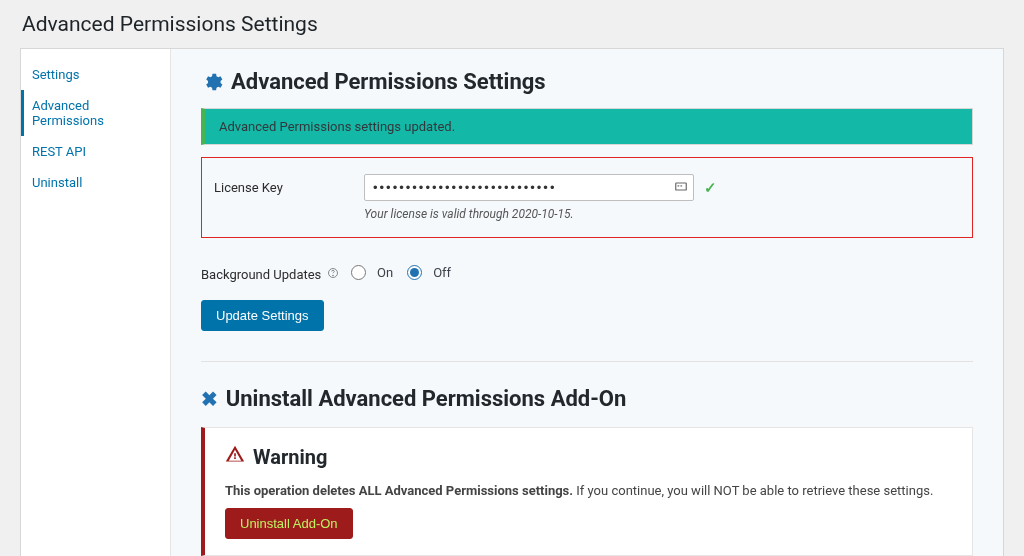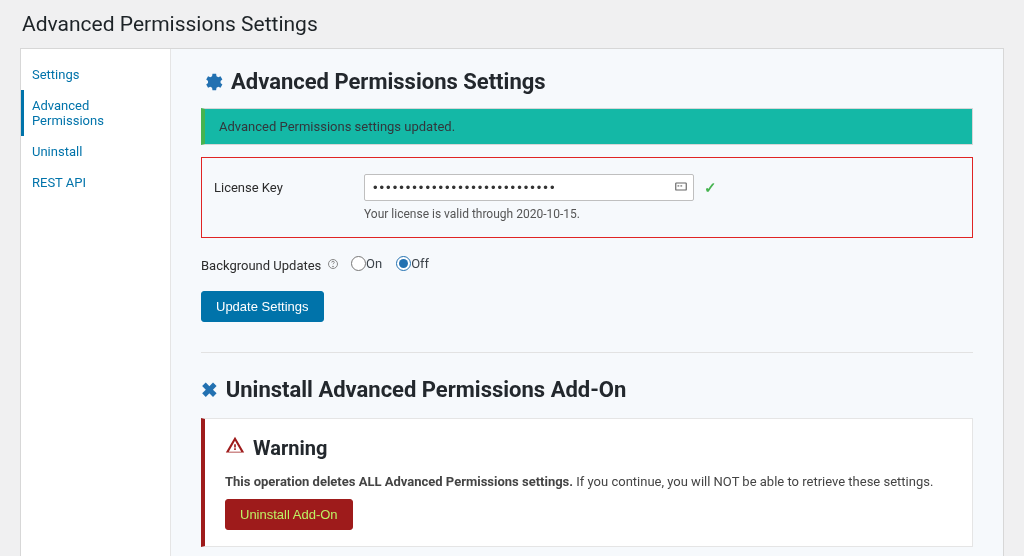--- a/index.html
+++ b/index.html
@@ -62,21 +62,21 @@
     border: 1px solid #d7d7d7;
     border-left: 4px solid #46b450;
     padding: 10px 14px;
     font-size: 13px;
     color: #32373c;
     margin-bottom: 12px;
   }
   .form-area.highlight {
     border: 1px solid #e02424;
     padding: 12px;
-    margin-bottom: 10px;
+    margin-bottom: 19px;
   }
   .form-row {
     display: flex;
     align-items: flex-start;
     padding: 4px 0;
   }
   .form-label {
     width: 150px;
     min-width: 150px;
     font-size: 13px;
@@ -100,32 +100,33 @@
   .input-inner-icon {
     position: absolute;
     right: 6px;
     top: 50%;
     transform: translateY(-50%);
     color: #666;
     font-size: 12px;
   }
   .check-icon { color: #46b450; font-size: 15px; font-weight: bold; }
   .field-desc {
+    font-style: italic;
     color: #555;
     font-size: 12px;
     margin-top: 6px;
   }
   .help-icon {
     display: inline-block;
     color: #888;
     font-size: 12px;
     margin-left: 2px;
   }
   .radio-group { display: flex; align-items: center; gap: 14px; padding-top: 4px; }
-  .radio-opt { display: flex; align-items: flex-end; gap: 0; font-size: 13px; }
+  .radio-opt { display: flex; align-items: flex-end; gap: 11px; font-size: 13px; }
   .radio-opt input[type="radio"] {
     width: 15px; height: 15px;
     accent-color: #2271b1;
     cursor: pointer;
   }
   .btn {
     display: inline-block;
     border: 1px solid transparent;
     border-radius: 3px;
     padding: 7px 14px;
@@ -181,22 +182,22 @@
 </head>
 <body>
 
 <div class="page-wrap">
   <h1 class="page-title">Advanced Permissions Settings</h1>
 
   <div class="panel">
     <nav class="sidebar">
       <a class="nav-item">Settings</a>
       <a class="nav-item active">Advanced Permissions</a>
+      <a class="nav-item">REST API</a>
       <a class="nav-item">Uninstall</a>
-      <a class="nav-item">REST API</a>
     </nav>
 
     <div class="main">
 
       <div class="section-title">
         <span class="title-icon">
           <svg width="22" height="22" viewBox="0 0 24 24" fill="currentColor">
               <path d="M12 8a4 4 0 100 8 4 4 0 000-8zm9.4 4a7.4 7.4 0 00-.1-1.2l2-1.6-2-3.4-2.4 1a7.5 7.5 0 00-2-1.2l-.4-2.6h-4l-.4 2.6a7.5 7.5 0 00-2 1.2l-2.4-1-2 3.4 2 1.6a7.4 7.4 0 000 2.4l-2 1.6 2 3.4 2.4-1a7.5 7.5 0 002 1.2l.4 2.6h4l.4-2.6a7.5 7.5 0 002-1.2l2.4 1 2-3.4-2-1.6c.07-.4.1-.8.1-1.2z"></path>
             </svg>
         </span>

